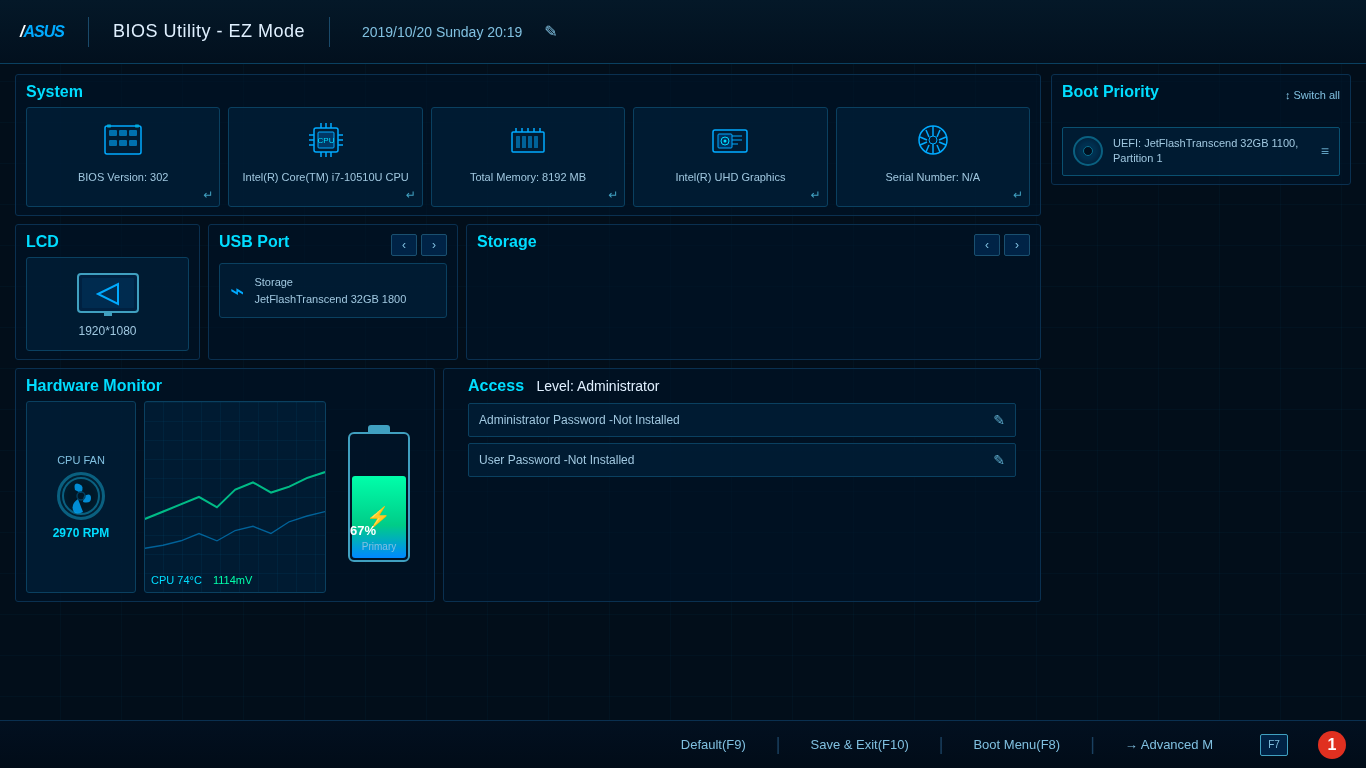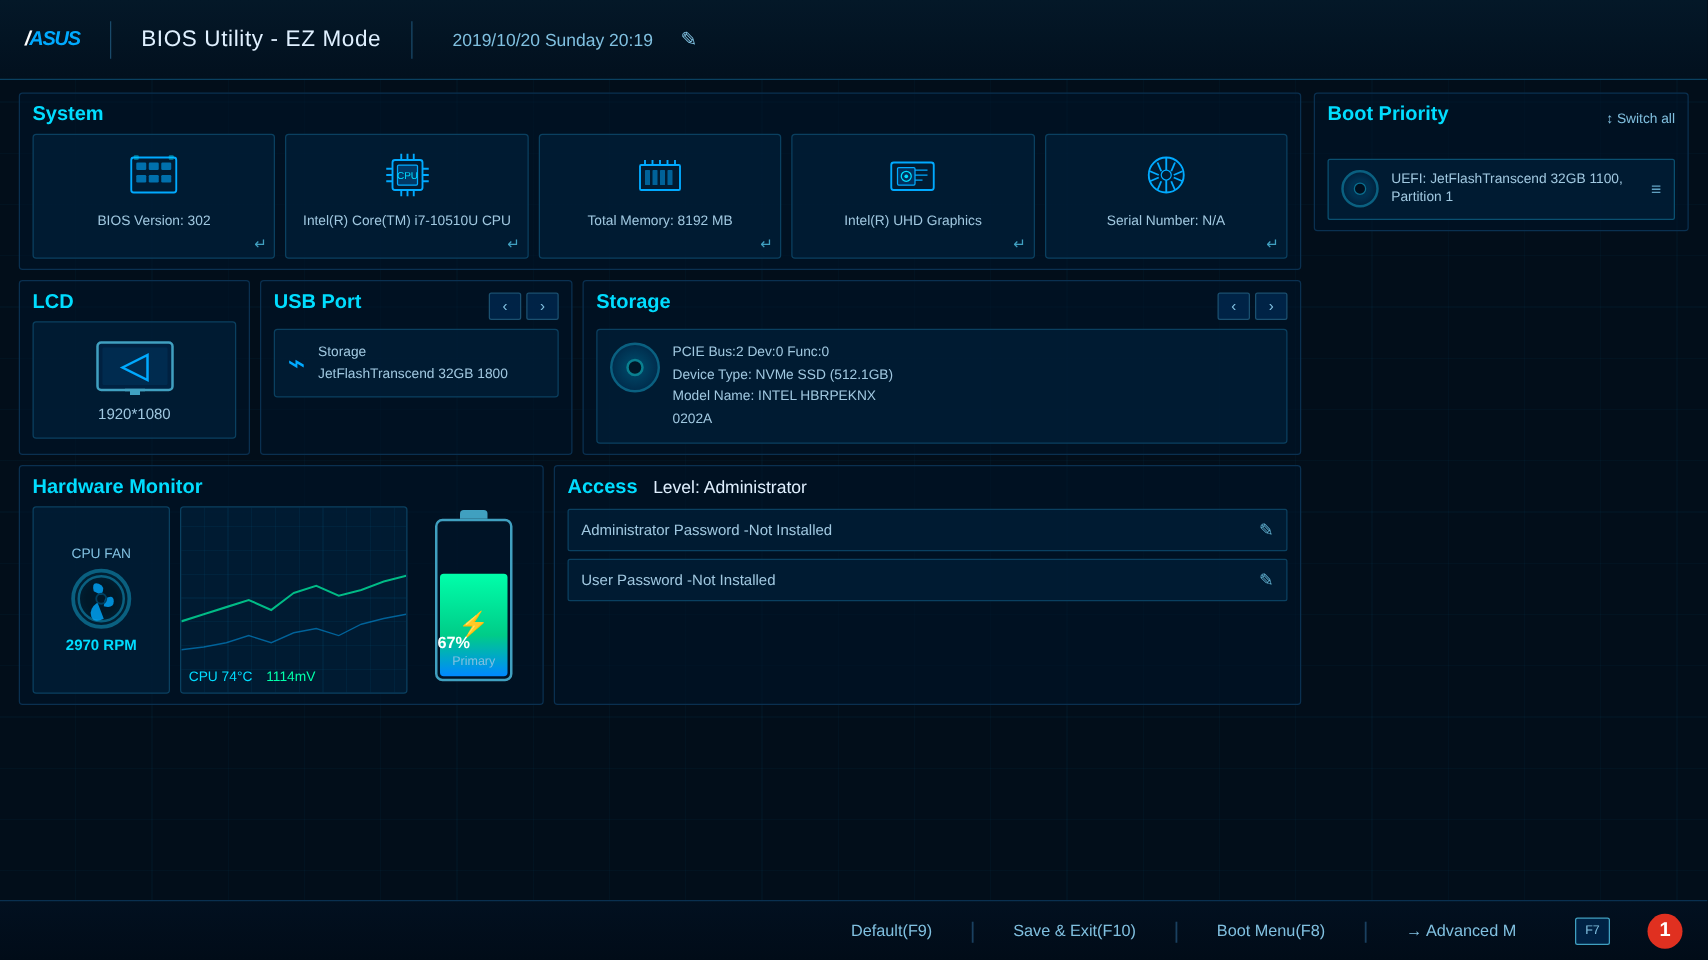--- a/index.html
+++ b/index.html
@@ -285,21 +285,21 @@
       flex: 0 0 420px;
       background: rgba(0,20,40,0.6);
       border: 1px solid #0a3050;
       border-radius: 3px;
       padding: 8px 10px;
     }
 
     .hw-content {
       display: flex;
       gap: 8px;
-      height: 150px;
+      height: 192px;
     }
 
     .cpu-fan-box {
       width: 110px;
       background: rgba(0,30,55,0.8);
       border: 1px solid #0a4060;
       border-radius: 3px;
       display: flex;
       flex-direction: column;
       align-items: center;
@@ -362,21 +362,21 @@
       display: flex;
       align-items: center;
       justify-content: center;
     }
 
     .access-section {
       flex: 1;
       background: rgba(0,20,40,0.6);
       border: 1px solid #0a3050;
       border-radius: 3px;
-      padding: 8px 10px;
+      padding: 8px 24px;
     }
 
     .access-title {
       font-size: 16px;
       font-weight: 600;
       margin-bottom: 8px;
     }
 
     .access-title span {
       color: #00ddff;
@@ -699,31 +699,20 @@
         </div>
 
         <div class="storage-section">
           <div style="display:flex; justify-content:space-between; align-items:center; margin-bottom:6px;">
             <div class="section-title">Storage</div>
             <div class="nav-buttons">
               <button class="nav-btn">‹</button>
               <button class="nav-btn">›</button>
             </div>
           </div>
-          <div class="storage-item">
-            <div class="storage-disk-icon">
-              <div class="storage-disk-inner"></div>
-            </div>
-            <div class="storage-info">
-              <div>PCIE Bus:2 Dev:0 Func:0</div>
-              <div>Device Type:   NVMe SSD (512.1GB)</div>
-              <div>Model Name:   INTEL HBRPEKNX</div>
-              <div>0202A</div>
-            </div>
-          </div>
         </div>
       </div>
     </div>
 
     <div class="bottom-row">
 
       <div class="hw-monitor-section">
         <div class="section-title">Hardware Monitor</div>
         <div class="hw-content">
 

